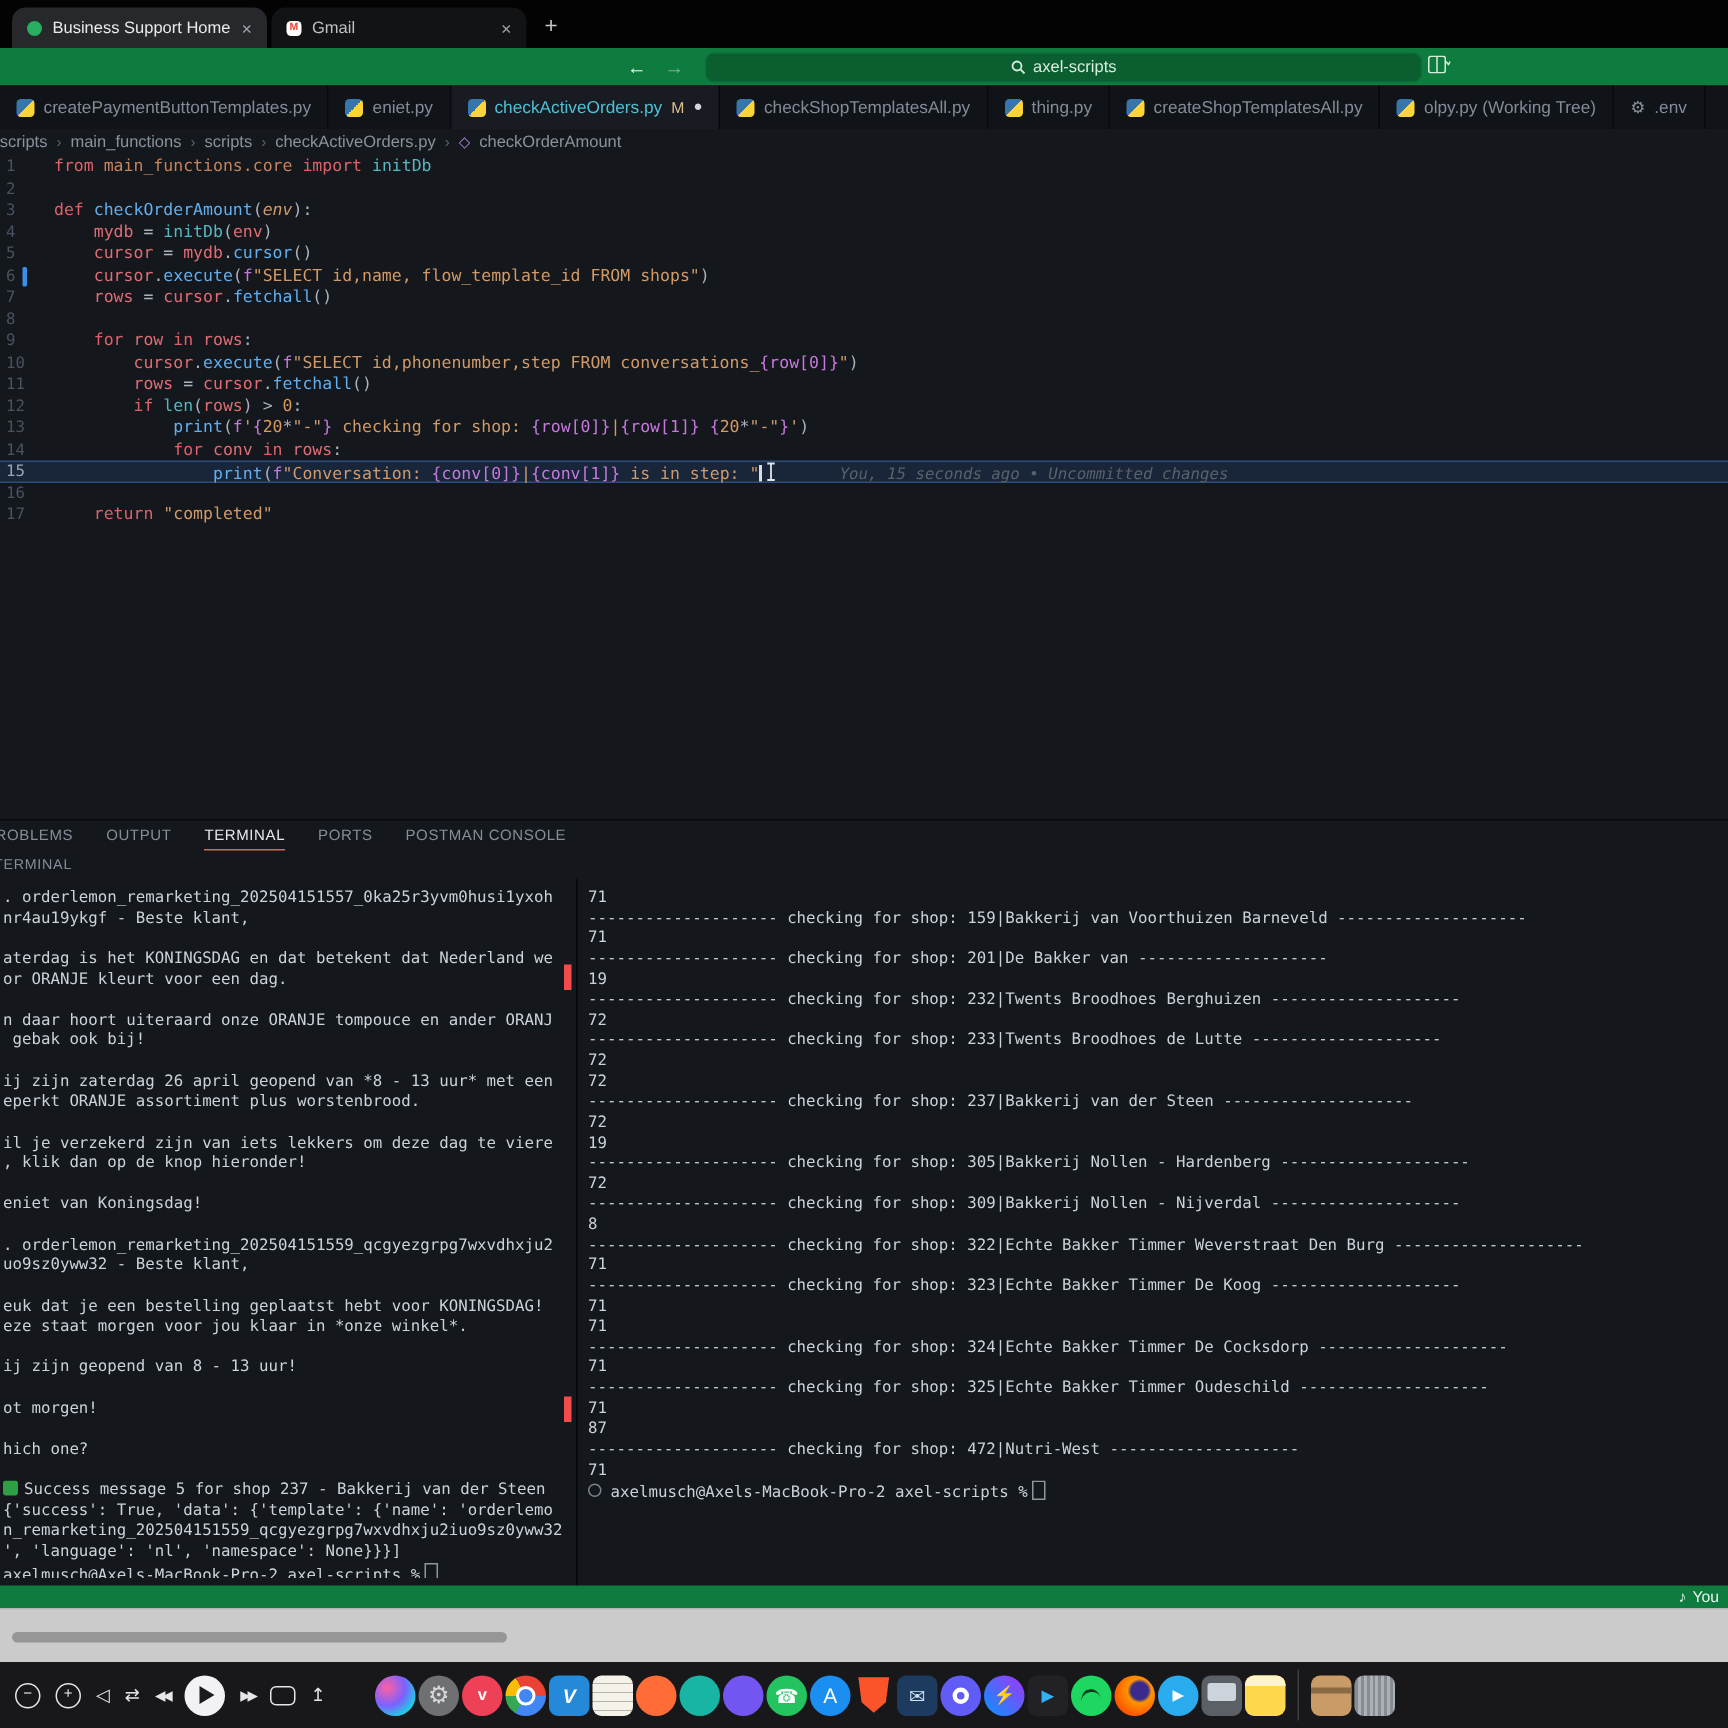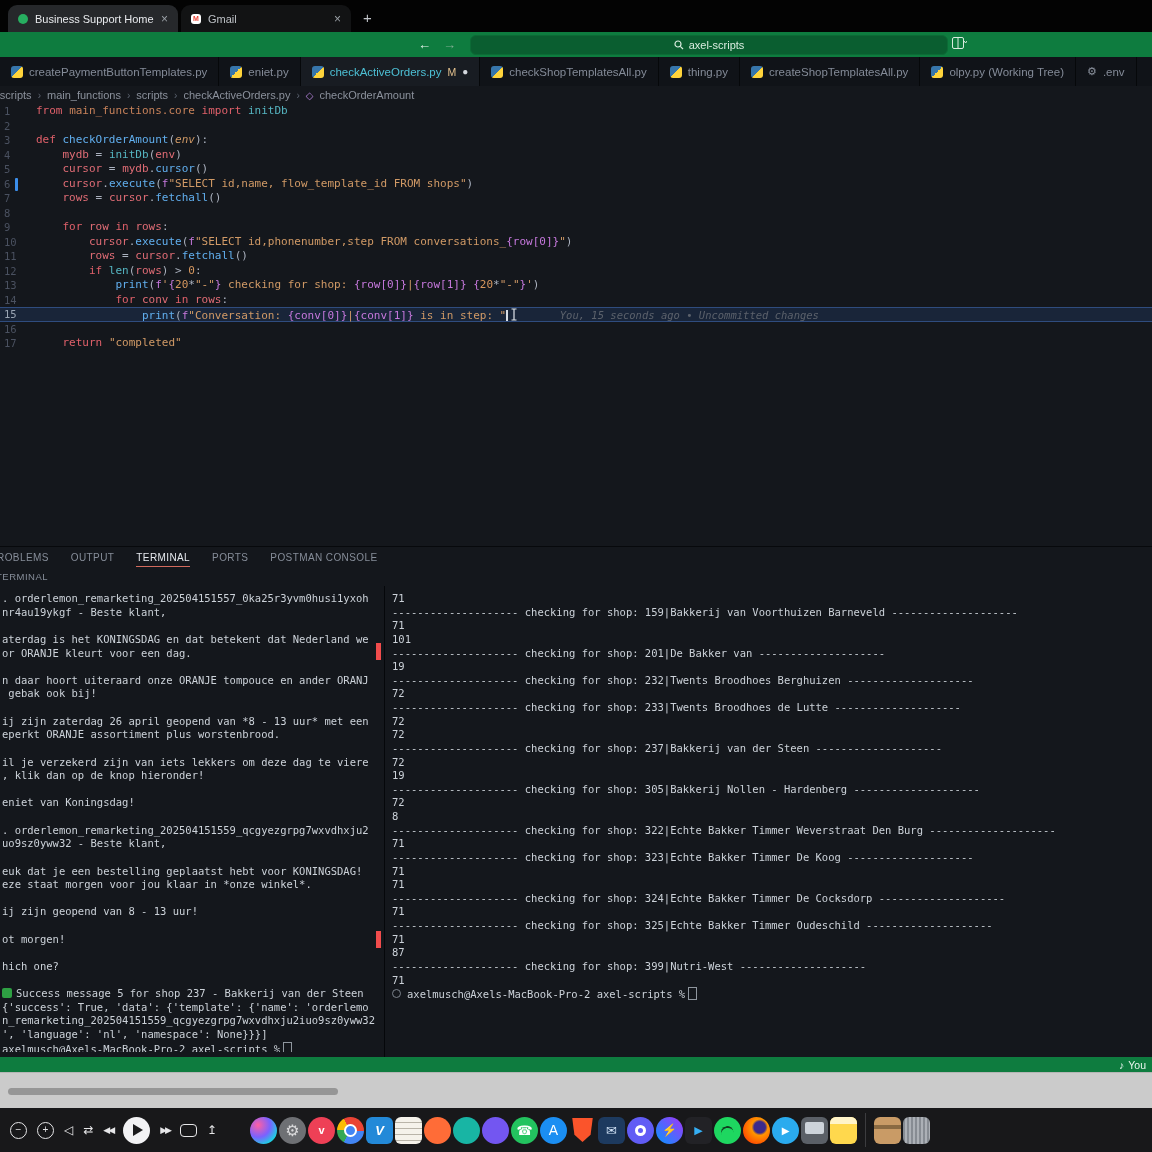--- a/index.html
+++ b/index.html
@@ -275,45 +275,45 @@
         <div class="t-line">{'success': True, 'data': {'template': {'name': 'orderlemo</div>
         <div class="t-line">n_remarketing_202504151559_qcgyezgrpg7wxvdhxju2iuo9sz0yww32</div>
         <div class="t-line">', 'language': 'nl', 'namespace': None}}}]</div>
         <div class="t-line">axelmusch@Axels-MacBook-Pro-2 axel-scripts %<span class="block-cursor"></span></div>
       </div>
     <div id="term-divider"></div>
     <div id="term-right">
         <div class="t-line">71</div>
         <div class="t-line">-------------------- checking for shop: 159|Bakkerij van Voorthuizen Barneveld --------------------</div>
         <div class="t-line">71</div>
-        <div class="t-line">101</div>
         <div class="t-line">-------------------- checking for shop: 201|De Bakker van --------------------</div>
         <div class="t-line">19</div>
         <div class="t-line">-------------------- checking for shop: 232|Twents Broodhoes Berghuizen --------------------</div>
         <div class="t-line">72</div>
         <div class="t-line">-------------------- checking for shop: 233|Twents Broodhoes de Lutte --------------------</div>
         <div class="t-line">72</div>
         <div class="t-line">72</div>
         <div class="t-line">-------------------- checking for shop: 237|Bakkerij van der Steen --------------------</div>
         <div class="t-line">72</div>
         <div class="t-line">19</div>
         <div class="t-line">-------------------- checking for shop: 305|Bakkerij Nollen - Hardenberg --------------------</div>
         <div class="t-line">72</div>
+        <div class="t-line">-------------------- checking for shop: 309|Bakkerij Nollen - Nijverdal --------------------</div>
         <div class="t-line">8</div>
         <div class="t-line">-------------------- checking for shop: 322|Echte Bakker Timmer Weverstraat Den Burg --------------------</div>
         <div class="t-line">71</div>
         <div class="t-line">-------------------- checking for shop: 323|Echte Bakker Timmer De Koog --------------------</div>
         <div class="t-line">71</div>
         <div class="t-line">71</div>
         <div class="t-line">-------------------- checking for shop: 324|Echte Bakker Timmer De Cocksdorp --------------------</div>
         <div class="t-line">71</div>
         <div class="t-line">-------------------- checking for shop: 325|Echte Bakker Timmer Oudeschild --------------------</div>
         <div class="t-line">71</div>
         <div class="t-line">87</div>
-        <div class="t-line">-------------------- checking for shop: 399|Nutri-West --------------------</div>
+        <div class="t-line">-------------------- checking for shop: 472|Nutri-West --------------------</div>
         <div class="t-line">71</div>
         <div class="t-line"><span class="cmd-circle"></span>axelmusch@Axels-MacBook-Pro-2 axel-scripts %<span class="block-cursor"></span></div>
       </div>
   <div class="red-mark" style="left: 376px; top: 57px;"></div>
       <div class="red-mark" style="left: 376px; top: 345px;"></div>
     </div>
 
   <div id="statusbar">
     <div class="music">
       <span>♪</span>

